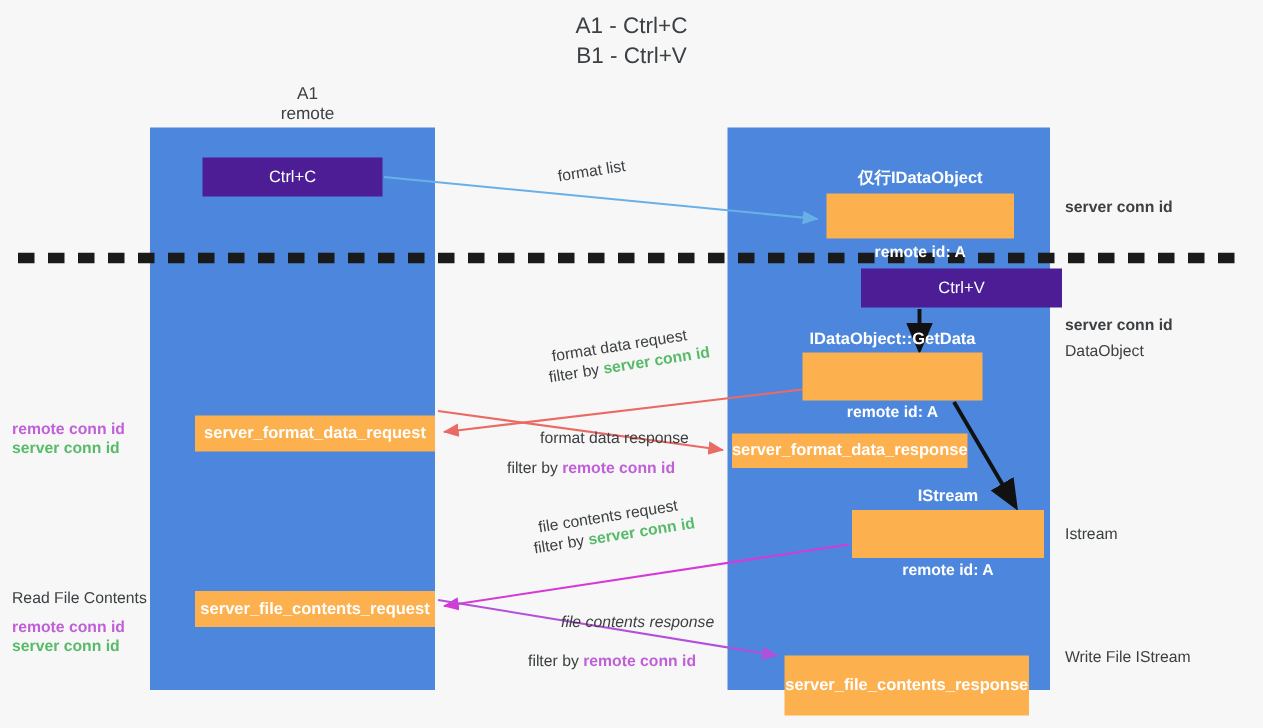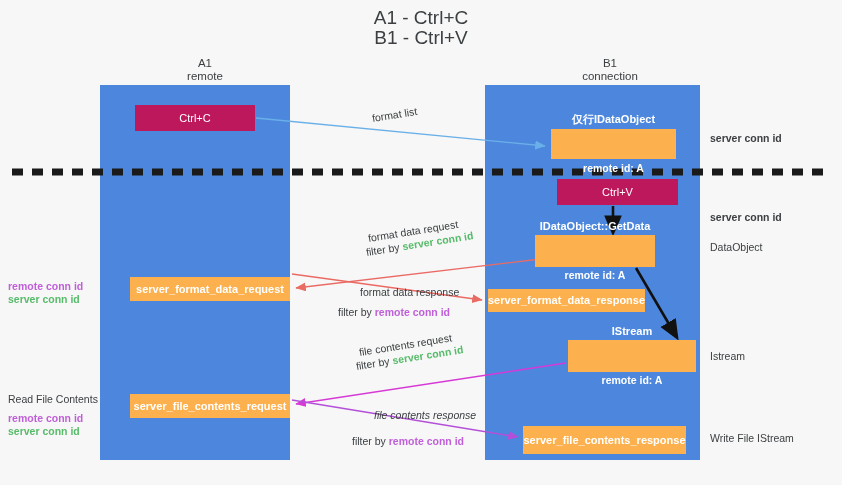--- a/index.html
+++ b/index.html
@@ -19,21 +19,21 @@
     background: #f7f7f7;
     overflow: hidden;
   }
   .abs { position: absolute; }
 
   
   #title {
     left: 0; top: 8px;
     width: 842px;
     text-align: center;
-    font-size: 19px;
+    font-size: 15px;
     color: #3c4043;
     line-height: 20px;
     white-space: pre;
   }
 
   
   .col-head {
     text-align: center;
     font-size: 11.5px;
     color: #3c4043;
@@ -59,33 +59,33 @@
     flex-direction: column;
     align-items: center;
     justify-content: center;
     color: #ffffff;
     font-size: 11px;
     line-height: 13px;
     text-align: center;
     white-space: pre;
     padding: 2px 6px;
   }
-  .node.green  { background: #be185d; }
+  .node.green  { background: #4c1d95; }
   .node.orange { background: #fcb04e; font-weight: bold; }
   .node .l2 { font-size: 10.5px; margin-top: 36px; }
 
   #n-ctrlc   { left: 135px; top: 105px; width: 120px; height: 26px; }
-  #n-ctrlv   { left: 557px; top: 179px; width: 121px; height: 26px; }
+  #n-ctrlv   { left: 574px; top: 179px; width: 134px; height: 26px; }
   #n-idata   { left: 551px; top: 129px; width: 125px; height: 30px; }
   #n-getdata { left: 535px; top: 235px; width: 120px; height: 32px; }
   #n-istream { left: 568px; top: 340px; width: 128px; height: 32px; }
   #n-sfdreq  { left: 130px; top: 277px; width: 160px; height: 24px; }
   #n-sfdresp { left: 488px; top: 289px; width: 157px; height: 23px; }
   #n-sfcreq  { left: 130px; top: 394px; width: 160px; height: 24px; }
-  #n-sfcresp { left: 523px; top: 426px; width: 163px; height: 28px; }
+  #n-sfcresp { left: 523px; top: 437px; width: 163px; height: 40px; }
 
   
   #overlay {
     left: 0; top: 0;
     width: 842px; height: 485px;
     pointer-events: none;
   }
 
   
   .lbl {
@@ -108,42 +108,40 @@
 
   #t-fcr1 { left: 359px; top: 345px; }
   #t-fcr2 { left: 356px; top: 359px; }
   #t-fcp1 { left: 374px; top: 408px; font-style: italic; }
   #t-fcp2 { left: 352px; top: 434px; }
 
   
   .rlbl { left: 710px; font-size: 10.5px; color: #3c4043; white-space: nowrap; }
   #r-scid1 { top: 132px; }
   #r-scid2 { top: 211px; }
-  #r-dataobject { top: 241px; text-align: center; }
+  #r-dataobject { top: 228px; text-align: center; }
   #r-istream { top: 350px; }
   #r-writefile { top: 432px; }
 
   
   .llbl { font-size: 10.5px; white-space: nowrap; line-height: 13px; }
   #l-grp1 { left: 8px; top: 280px; }
   #l-readfile { left: 8px; top: 393px; color: #3c4043; }
   #l-grp2 { left: 8px; top: 412px; }
 </style>
 </head>
 <body>
 
 <div id="stage">
 
   <div id="title" class="abs">A1 - Ctrl+C
 B1 - Ctrl+V</div>
 
   <div id="head-a1" class="abs col-head">A1
 remote</div>
-  <div id="head-b1" class="abs col-head">B1
-connection</div>
 
   <div id="lane-a1" class="abs lane"></div>
   <div id="lane-b1" class="abs lane"></div>
 
   <svg id="overlay" class="abs">
     <defs>
       <marker id="ar-blue" markerWidth="9" markerHeight="9" refX="7" refY="3.2" orient="auto">
         <path d="M0,0 L7.5,3.2 L0,6.4 z" fill="#6ab0e8"></path>
       </marker>
       <marker id="ar-red" markerWidth="9" markerHeight="9" refX="7" refY="3.2" orient="auto">

